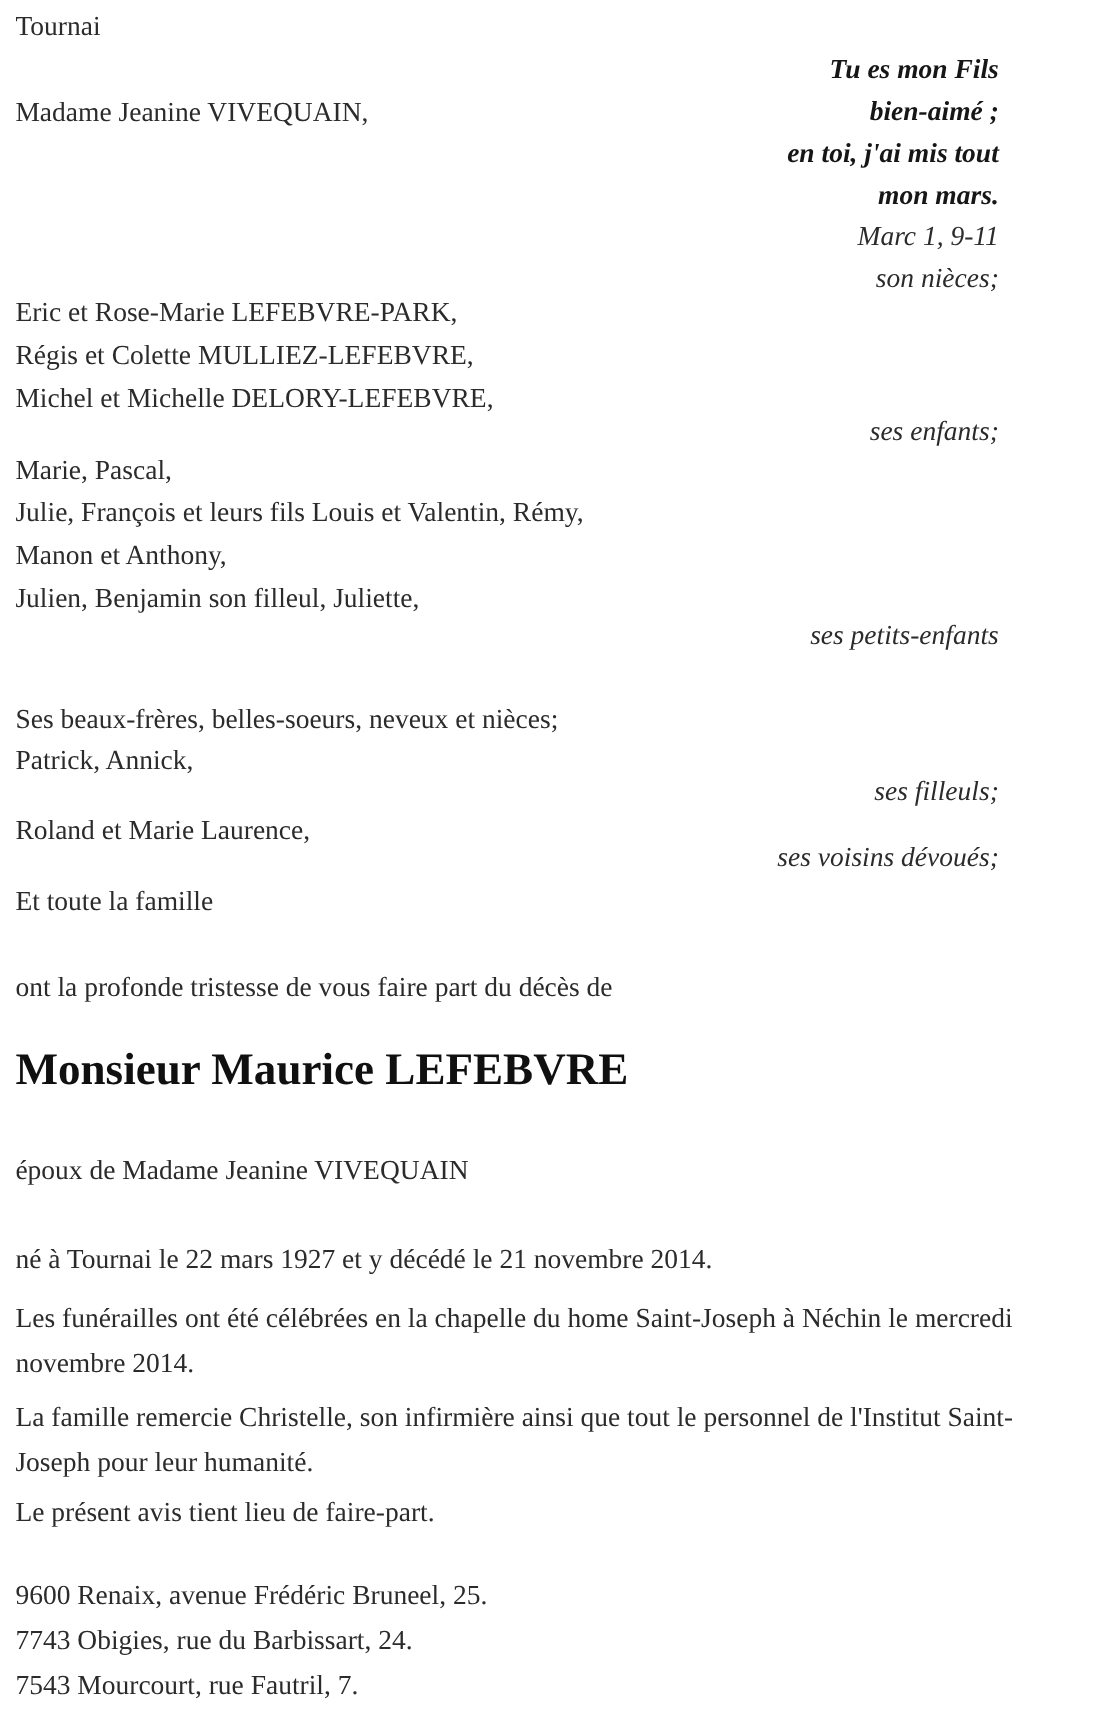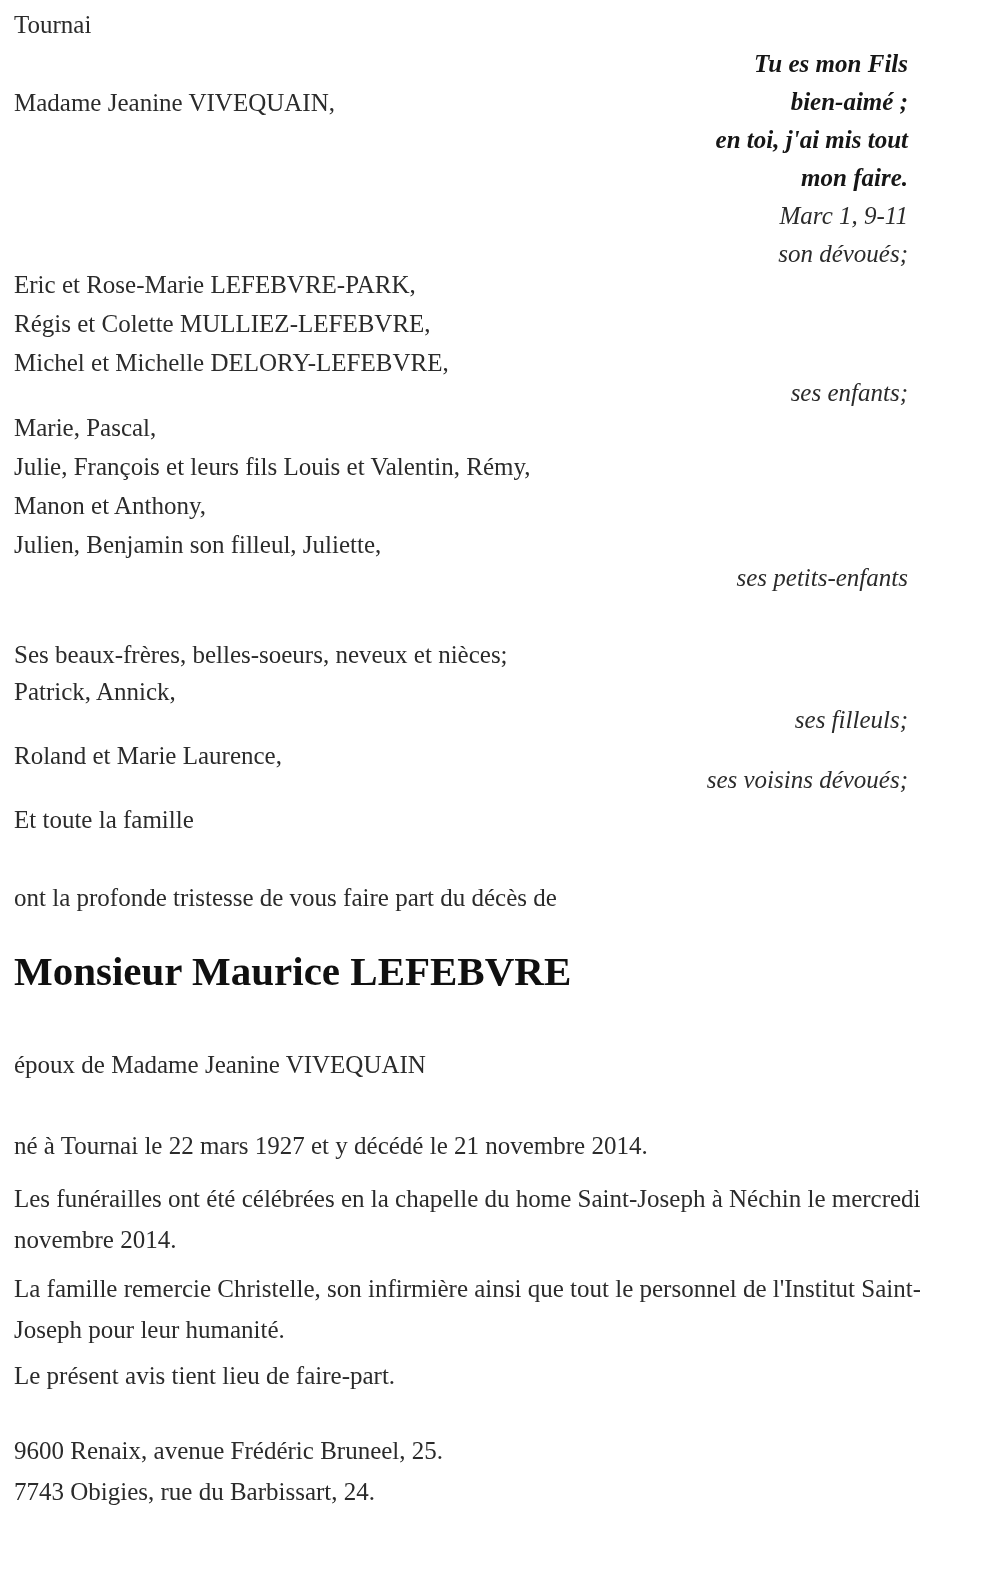--- a/index.html
+++ b/index.html
@@ -60,23 +60,23 @@
 <body>
 
 <div id="page">
 
   <div class="line" style="top:10px">Tournai</div>
 
   <div class="quote-block">
     <div class="qline qbold">Tu es mon Fils</div>
     <div class="qline qbold">bien-aimé ;</div>
     <div class="qline qbold">en toi, j'ai mis tout</div>
-    <div class="qline qbold">mon faire.</div>
+    <div class="qline qbold">mon mars.</div>
     <div class="qline">Marc 1, 9-11</div>
-    <div class="qline">son dévoués;</div>
+    <div class="qline">son nièces;</div>
   </div>
 
   <div class="line" style="top:88px">Madame Jeanine VIVEQUAIN,</div>
 
   <div class="line" style="top:270px">Eric et Rose-Marie LEFEBVRE-PARK,</div>
   <div class="line" style="top:309px">Régis et Colette MULLIEZ-LEFEBVRE,</div>
   <div class="line" style="top:348px">Michel et Michelle DELORY-LEFEBVRE,</div>
   <div class="rlabel" style="top:378px">ses enfants;</div>
 
   <div class="line" style="top:413px">Marie, Pascal,</div>
@@ -104,14 +104,15 @@
   <div class="line" style="top:1131px">né à Tournai le 22 mars 1927 et y décédé le 21 novembre 2014.</div>
 
   <div class="para" style="top:1178px">Les funérailles ont été célébrées en la chapelle du home Saint-Joseph à Néchin le mercredi 26 novembre 2014.</div>
 
   <div class="para" style="top:1268px">La famille remercie Christelle, son infirmière ainsi que tout le personnel de l'Institut Saint-Joseph pour leur humanité.</div>
 
   <div class="line" style="top:1361px">Le présent avis tient lieu de faire-part.</div>
 
   <div class="line" style="top:1436px">9600 Renaix, avenue Frédéric Bruneel, 25.</div>
   <div class="line" style="top:1477px">7743 Obigies, rue du Barbissart, 24.</div>
+  <div class="line" style="top:1518px">7543 Mourcourt, rue Fautril, 7.</div>
 
 </div>
 
 </body></html>

